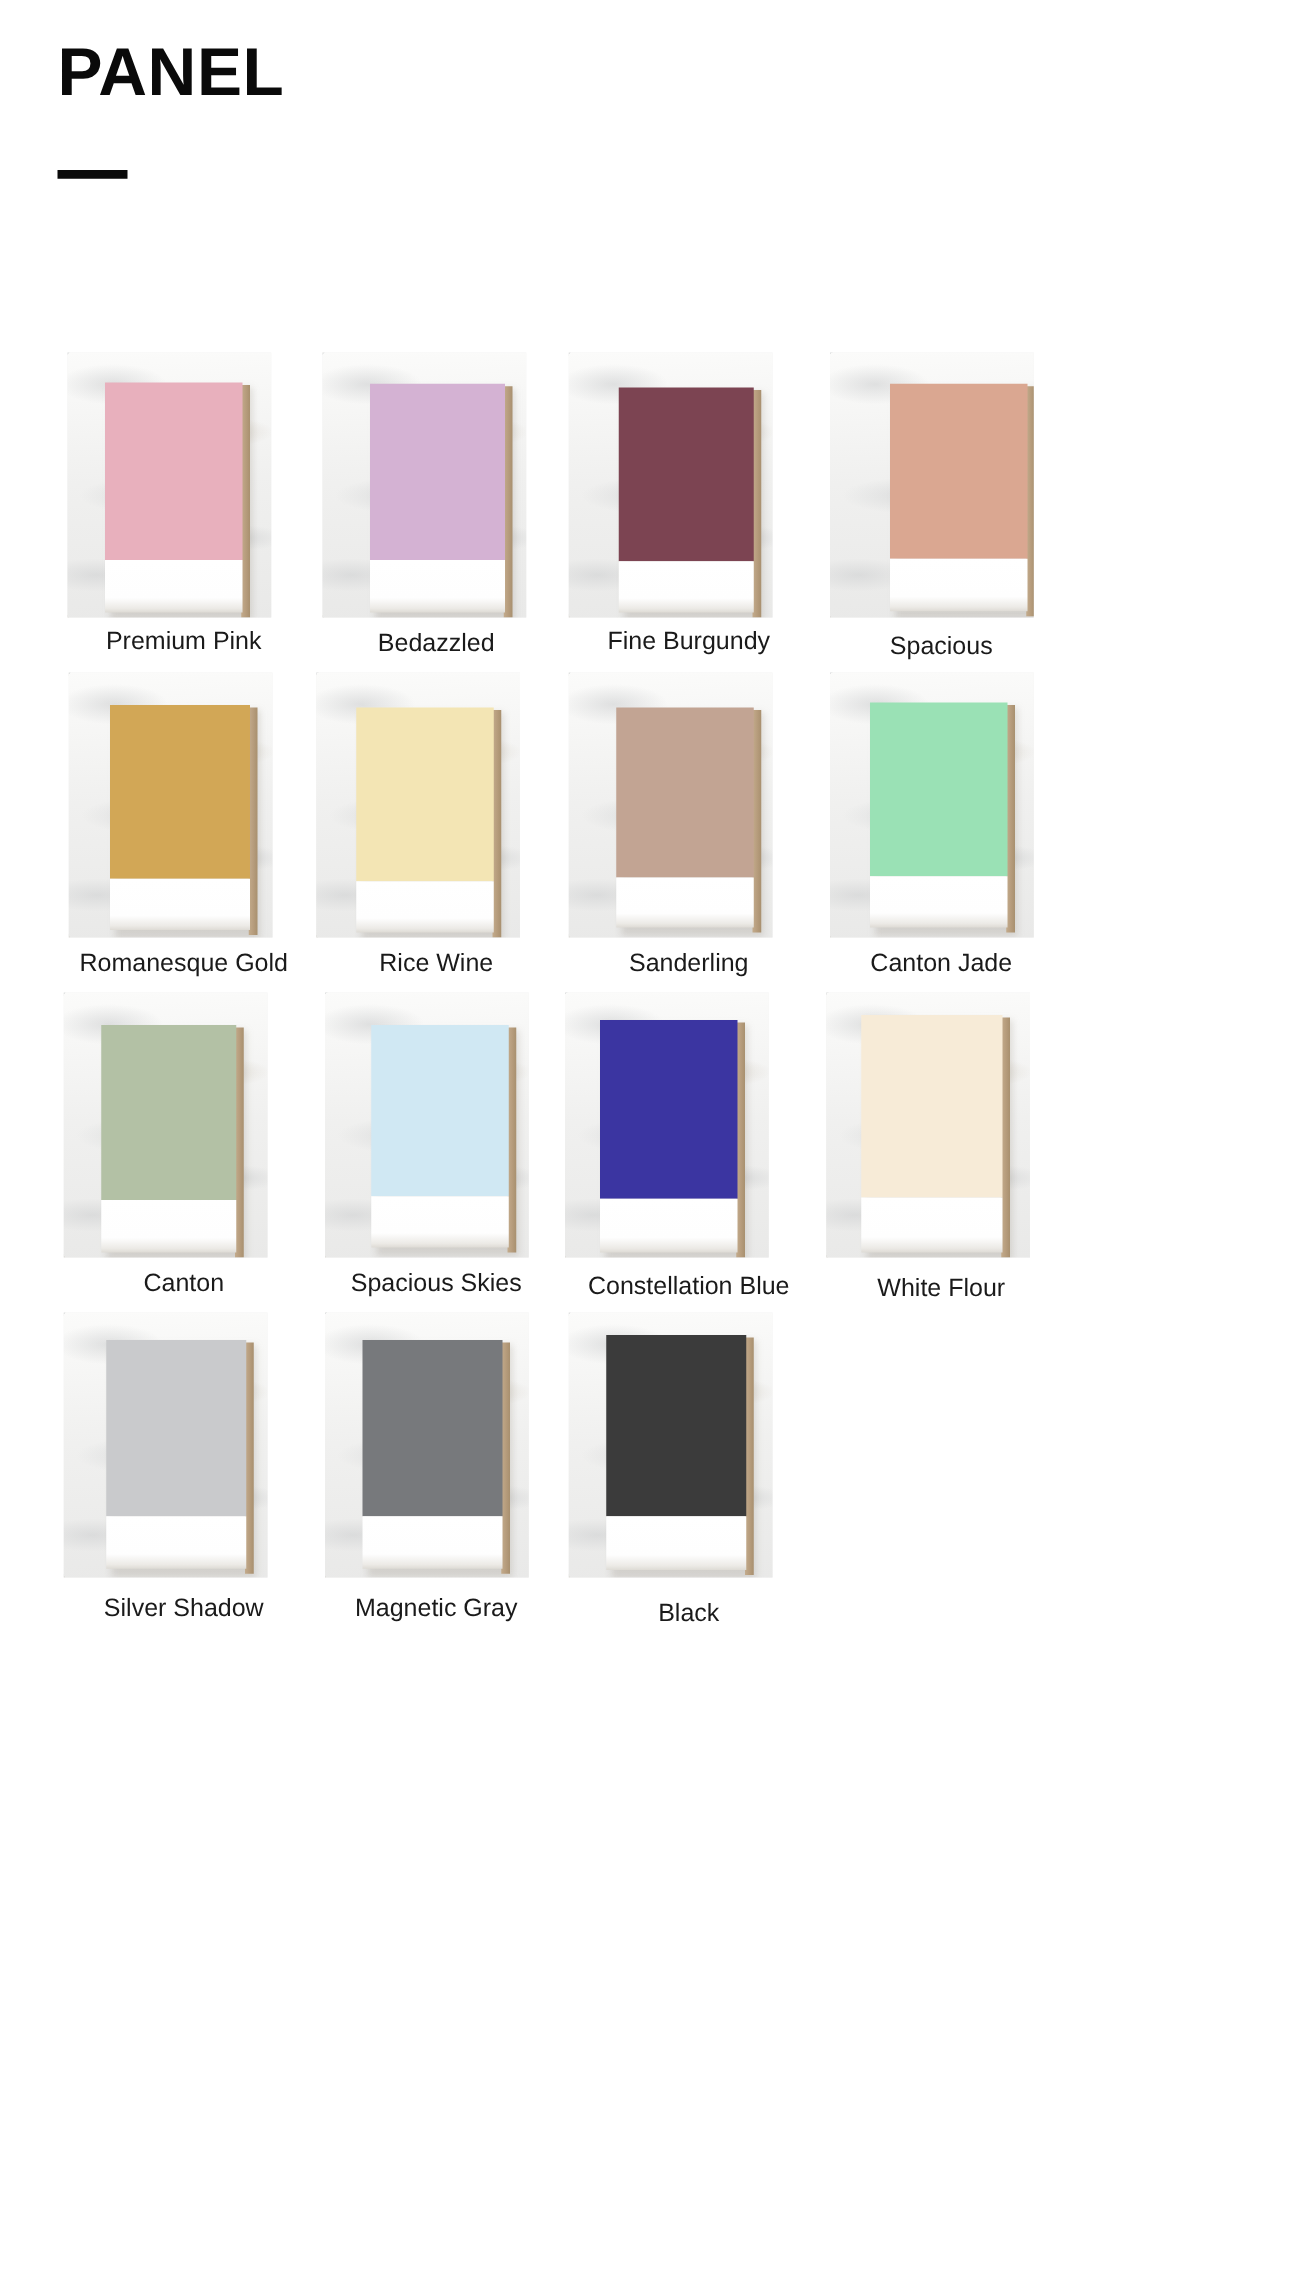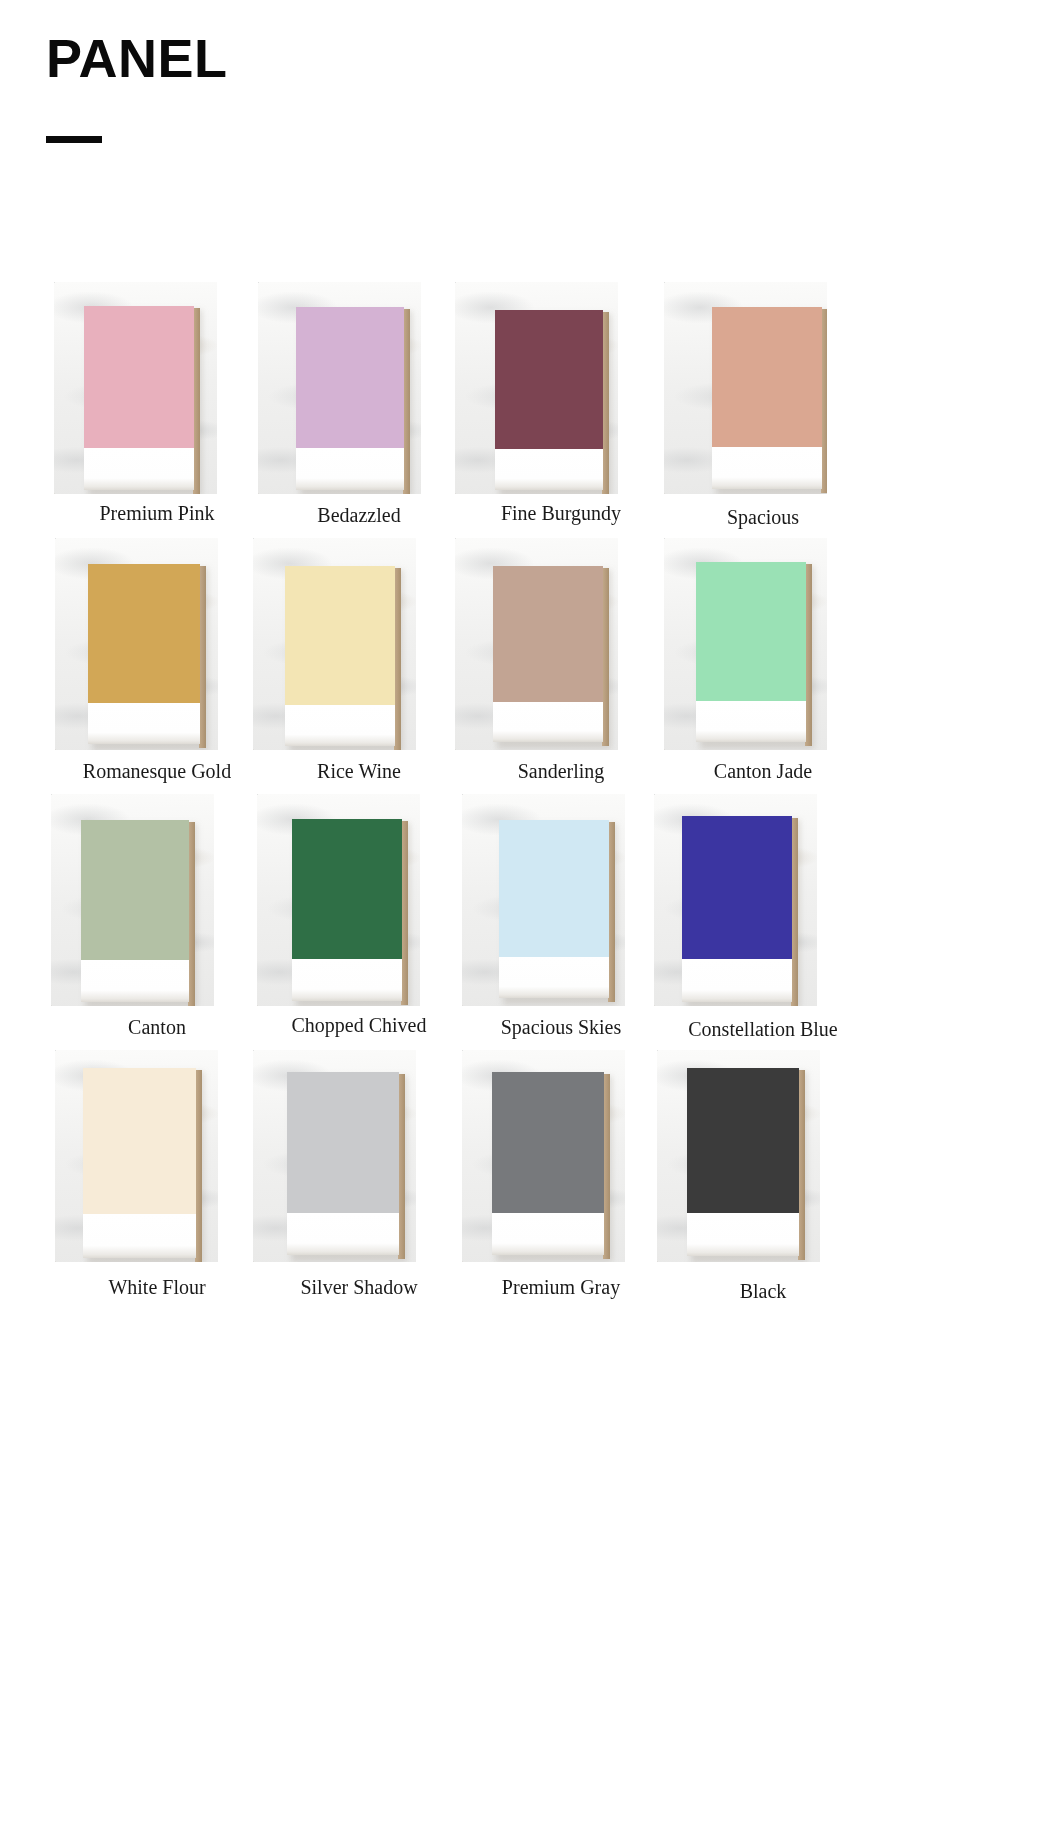--- a/index.html
+++ b/index.html
@@ -119,24 +119,24 @@
     right: 0;
     top: 77%;
     bottom: 0;
     background: linear-gradient(180deg, #ffffff 0%, #fefefe 72%, #eceae6 92%, #dedbd5 100%);
   }
 
   
   .label {
     position: absolute;
     top: 218px;
-    left: 10px;
+    left: 0;
     width: 202px;
     text-align: center;
-    font-family: Liberation Serif, serif;
+    font-family: Liberation Sans, sans-serif;
     font-size: 20px;
     line-height: 26px;
     color: #1a1a1a;
     white-space: nowrap;
   }
 </style>
 </head>
 <body>
 
 <div class="page">
@@ -240,31 +240,20 @@
           <div class="chip" style="left: 30px; top: 26px; width: 108px; height: 182px;">
             <div class="chip-shadow"></div>
             <div class="chip-edge"></div>
             <div class="chip-color" title="#b3c1a5" style="background: rgb(179, 193, 165);"></div>
             <div class="chip-strip"></div>
           </div>
         </div>
         <div class="label" style="top: 220px;">Canton</div>
       </div>
       <div class="cell">
-        <div class="tile" style="left: 9px;">
-          <div class="chip" style="left: 35px; top: 25px; width: 110px; height: 182px;">
-            <div class="chip-shadow"></div>
-            <div class="chip-edge"></div>
-            <div class="chip-color" title="#2f6f46" style="background: rgb(47, 111, 70);"></div>
-            <div class="chip-strip"></div>
-          </div>
-        </div>
-        <div class="label" style="top: 218px;">Chopped Chived</div>
-      </div>
-      <div class="cell">
         <div class="tile" style="left: 12px;">
           <div class="chip" style="left: 37px; top: 26px; width: 110px; height: 178px;">
             <div class="chip-shadow"></div>
             <div class="chip-edge"></div>
             <div class="chip-color" title="#d0e8f3" style="background: rgb(208, 232, 243);"></div>
             <div class="chip-strip"></div>
           </div>
         </div>
         <div class="label" style="top: 220px;">Spacious Skies</div>
       </div>
@@ -303,21 +292,21 @@
       </div>
       <div class="cell">
         <div class="tile" style="left: 12px;">
           <div class="chip" style="left: 30px; top: 22px; width: 112px; height: 183px;">
             <div class="chip-shadow"></div>
             <div class="chip-edge"></div>
             <div class="chip-color" title="#77797c" style="background: rgb(119, 121, 124);"></div>
             <div class="chip-strip"></div>
           </div>
         </div>
-        <div class="label" style="top: 224px;">Premium Gray</div>
+        <div class="label" style="top: 224px;">Magnetic Gray</div>
       </div>
       <div class="cell">
         <div class="tile" style="left: 5px;">
           <div class="chip" style="left: 30px; top: 18px; width: 112px; height: 188px;">
             <div class="chip-shadow"></div>
             <div class="chip-edge"></div>
             <div class="chip-color" title="#3b3b3b" style="background: rgb(59, 59, 59);"></div>
             <div class="chip-strip"></div>
           </div>
         </div>

